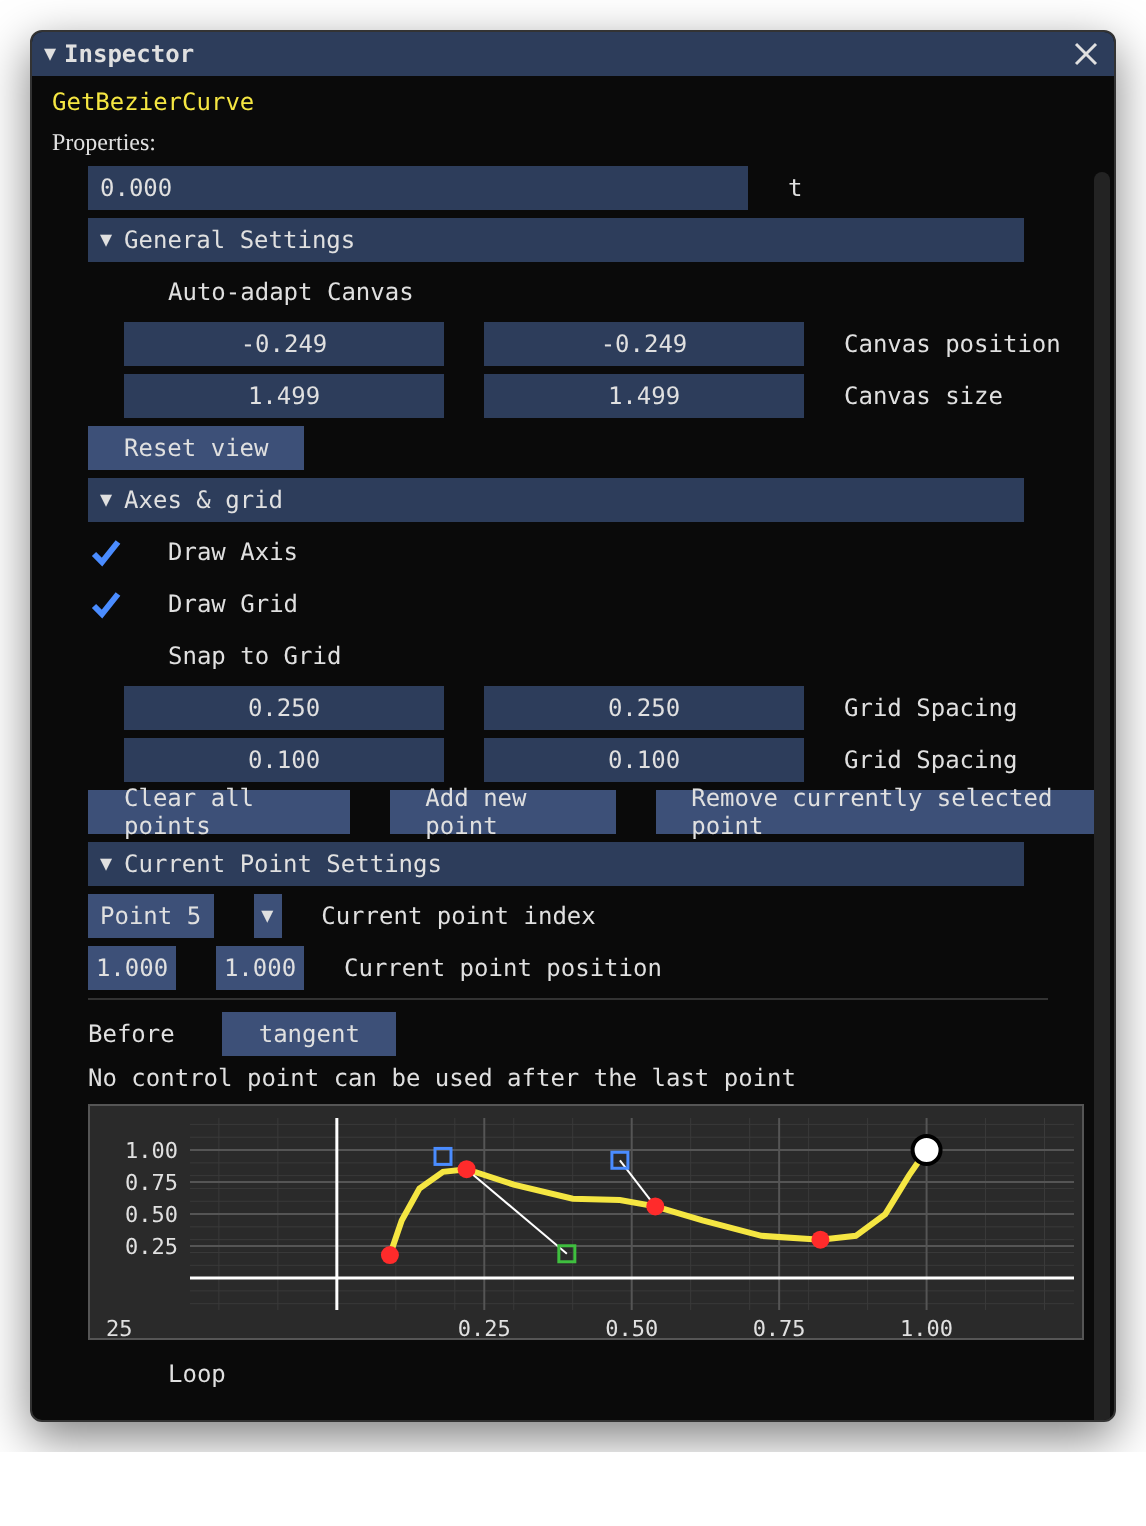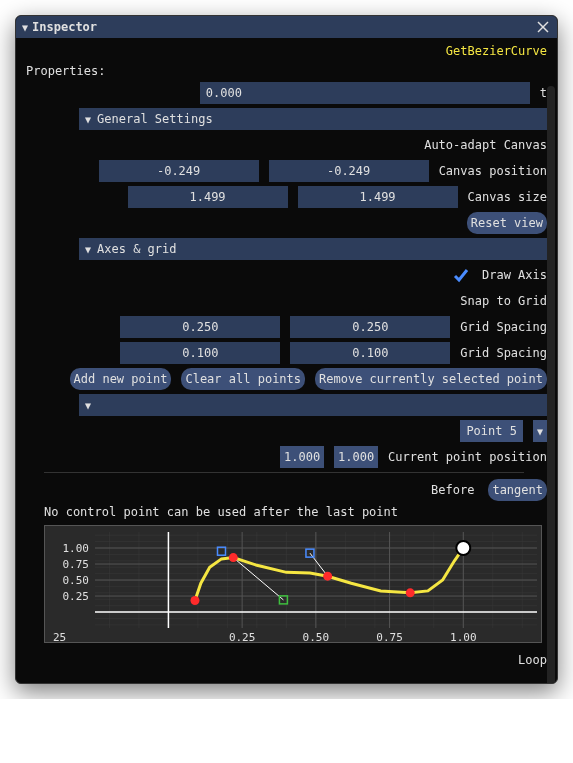--- a/index.html
+++ b/index.html
@@ -60,35 +60,34 @@
     width: 8px;
     height: 640px;
     background: #333;
     border-radius: 4px;
     opacity: 0.6;
   }
   .node-name {
     color: #f5e642;
     margin: 2px 0 6px 0;
     font-size: 12px;
-    text-align: right;
   }
   .props-title {
     color: #e0e0e0;
     margin-bottom: 4px;
+    font-family: Liberation Serif, serif;
   }
   .row {
     display: flex;
     align-items: center;
     margin-bottom: 4px;
-    gap: 10px;
-    justify-content: flex-end;
+    gap: 20px;
   }
   .indent-1 { margin-left: 18px; }
-  .indent-2 { }
+  .indent-2 { margin-left: 36px; }
   .field {
     background: #2d3d5b;
     height: 22px;
     display: flex;
     align-items: center;
     justify-content: center;
     color: #e0e0e0;
     padding: 0 6px;
   }
   .field-left { justify-content: flex-start; }
@@ -114,27 +113,26 @@
   .checkbox.checked svg { display: block; }
   .checkbox svg { width: 16px; height: 16px; }
   .check-label-wrap {
     display: flex;
     align-items: center;
     height: 22px;
   }
   .btn {
     background: #3d5078;
     height: 22px;
-    padding: 0 4px;
+    padding: 0 18px;
     display: inline-flex;
     align-items: center;
     justify-content: center;
     color: #e0e0e0;
     cursor: pointer;
-    border-radius: 10px;
   }
   .combo {
     background: #3d5078;
     height: 22px;
     padding: 0 6px;
     display: flex;
     align-items: center;
     gap: 4px;
   }
   .combo .tri { font-size: 10px; }
@@ -225,20 +223,28 @@
 
     <div class="row indent-1 check-label-wrap">
       <span class="checkbox checked">
         <svg viewBox="0 0 16 16">
             <polyline points="2,9 6,13 14,3" fill="none" stroke="#4a8cff" stroke-width="3"></polyline>
           </svg>
       </span>
       <span class="label">Draw Axis</span>
     </div>
 
+    <div class="row indent-1 check-label-wrap">
+      <span class="checkbox checked">
+        <svg viewBox="0 0 16 16">
+            <polyline points="2,9 6,13 14,3" fill="none" stroke="#4a8cff" stroke-width="3"></polyline>
+          </svg>
+      </span>
+      <span class="label">Draw Grid</span>
+    </div>
 
     <div class="row indent-1 check-label-wrap">
       <span class="checkbox"></span>
       <span class="label">Snap to Grid</span>
     </div>
 
     <div class="row indent-2">
       <div class="field" style="width:160px">
           <span>0.250</span>
         </div>
@@ -253,43 +259,45 @@
           <span>0.100</span>
         </div>
       <div class="field" style="width:160px">
           <span>0.100</span>
         </div>
       <span class="label">Grid Spacing</span>
     </div>
 
     <div class="row indent-1">
       <div class="btn">
+          <span>Clear all points</span>
+        </div>
+      <div class="btn">
           <span>Add new point</span>
-        </div>
-      <div class="btn">
-          <span>Clear all points</span>
         </div>
       <div class="btn">
           <span>Remove currently selected point</span>
         </div>
     </div>
 
     <div class="row indent-1">
       <div class="section-head">
         <span class="tri">▼</span>
+        <span>Current Point Settings</span>
       </div>
     </div>
 
     <div class="row indent-1">
       <div class="combo">
         <span>Point 5</span>
       </div>
       <div class="combo" style="padding:0 4px">
         <span class="tri">▼</span>
       </div>
+      <span class="label">Current point index</span>
     </div>
 
     <div class="row indent-1">
       <div class="field" style="width:44px;background:#3d5078">
           <span>1.000</span>
         </div>
       <div class="field" style="width:44px;background:#3d5078">
           <span>1.000</span>
         </div>
       <span class="label">Current point position</span>

